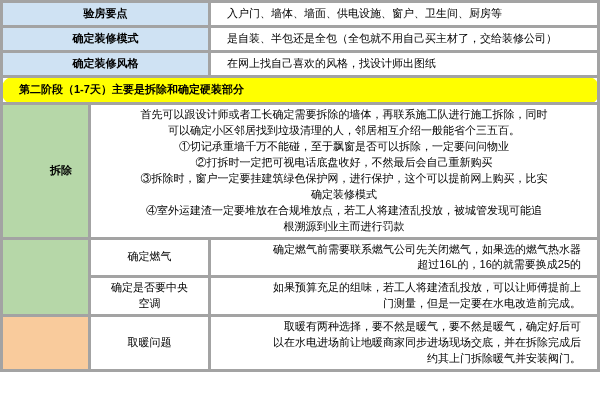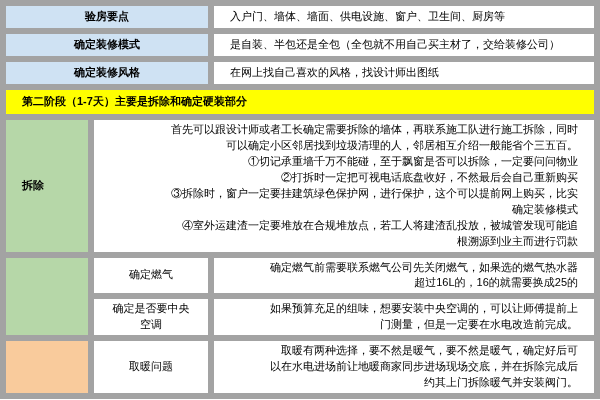--- a/index.html
+++ b/index.html
@@ -12,21 +12,21 @@
     height: 400px;
     overflow: hidden;
     font-family: "Liberation Sans", sans-serif;
   }
   table.sheet {
     border-collapse: collapse;
     width: 600px;
     table-layout: fixed;
   }
   table.sheet td {
-    border: 6px solid #a3a3a3;
+    border: 3px solid #a3a3a3;
     vertical-align: middle;
     font-size: 11px;
     line-height: 1.45;
     color: #000000;
     padding: 2px 16px;
   }
   .c-label {
     width: 88px;
     text-align: center;
     font-weight: bold;
@@ -45,29 +45,29 @@
     font-weight: bold;
     font-size: 12px;
     text-align: left;
     height: 20px;
     padding: 2px 4px;
     border-radius: 11px;
   }
   .green-label {
     background: #b6d7a8;
     font-weight: bold;
-    text-align: left;
+    text-align: right;
   }
   .orange-label {
     background: #f9cb9c;
     font-weight: bold;
     text-align: center;
   }
   .demo-body {
-    text-align: right;
+    text-align: center;
     vertical-align: top;
     padding: 3px 5px;
   }
   .demo-body p {
     margin: 0;
   }
   .sub-white {
     background: #ffffff;
     text-align: center;
     width: 88px;
@@ -135,21 +135,21 @@
     <td class="sub-white">确定燃气</td>
     <td class="sub-body">
       <p>确定燃气前需要联系燃气公司先关闭燃气，如果选的燃气热水器</p>
       <p>超过16L的，16的就需要换成25的</p>
     </td>
   </tr>
 
   <tr>
     <td class="sub-white">确定是否要中央空调</td>
     <td class="sub-body">
-      <p>如果预算充足的组味，想要安装中央空调的，可以让师傅提前上</p>
+      <p>如果预算充足的组味，若工人将建渣乱投放，可以让师傅提前上</p>
       <p>门测量，但是一定要在水电改造前完成。</p>
     </td>
   </tr>
 
   <tr>
     <td class="orange-label"></td>
     <td class="sub-white">取暖问题</td>
     <td class="sub-body">
       <p>取暖有两种选择，要不然是暖气，要不然是暖气，确定好后可</p>
       <p>以在水电进场前让地暖商家同步进场现场交底，并在拆除完成后</p>

